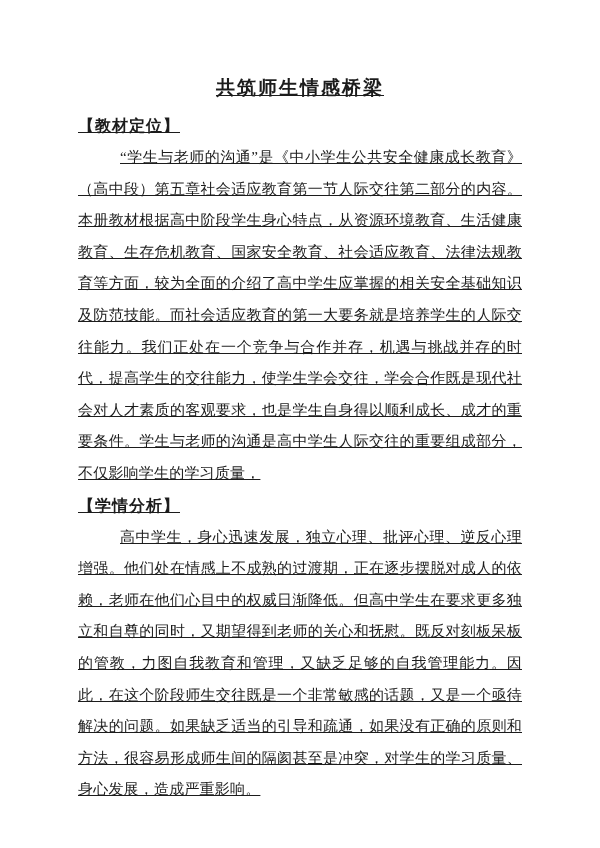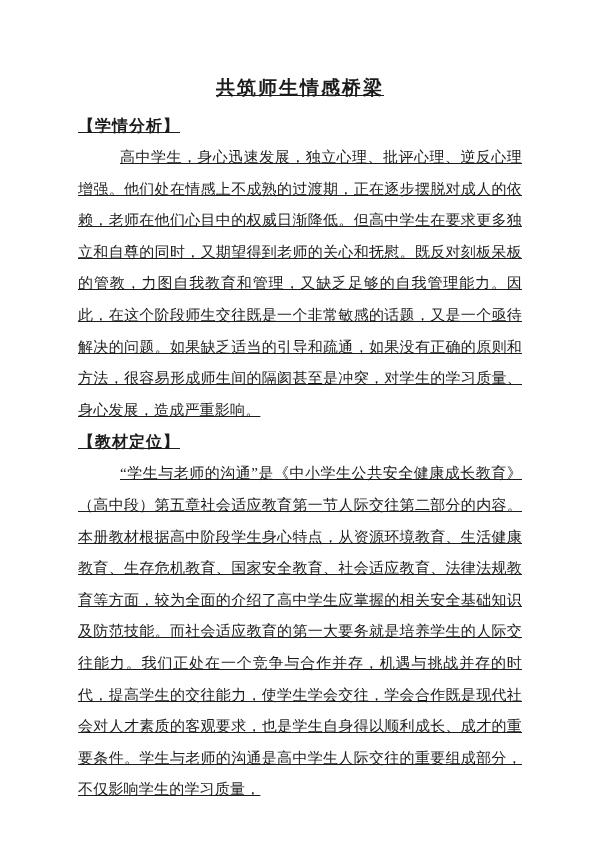--- a/index.html
+++ b/index.html
@@ -49,23 +49,23 @@
 </style>
 </head>
 <body>
 
 <div class="page">
   <div class="content">
 
     <h1 class="doc-title">共筑师生情感桥梁</h1>
 
     <div>
-      <h2 class="section-header">【学情分析】</h2>
-      <p class="para">高中学生，身心迅速发展，独立心理、批评心理、逆反心理增强。他们处在情感上不成熟的过渡期，正在逐步摆脱对成人的依赖，老师在他们心目中的权威日渐降低。但高中学生在要求更多独立和自尊的同时，又期望得到老师的关心和抚慰。既反对刻板呆板的管教，力图自我教育和管理，又缺乏足够的自我管理能力。因此，在这个阶段师生交往既是一个非常敏感的话题，又是一个亟待解决的问题。如果缺乏适当的引导和疏通，如果没有正确的原则和方法，很容易形成师生间的隔阂甚至是冲突，对学生的学习质量、身心发展，造成严重影响。</p>
+      <h2 class="section-header">【教材定位】</h2>
+      <p class="para">“学生与老师的沟通”是《中小学生公共安全健康成长教育》（高中段）第五章社会适应教育第一节人际交往第二部分的内容。本册教材根据高中阶段学生身心特点，从资源环境教育、生活健康教育、生存危机教育、国家安全教育、社会适应教育、法律法规教育等方面，较为全面的介绍了高中学生应掌握的相关安全基础知识及防范技能。而社会适应教育的第一大要务就是培养学生的人际交往能力。我们正处在一个竞争与合作并存，机遇与挑战并存的时代，提高学生的交往能力，使学生学会交往，学会合作既是现代社会对人才素质的客观要求，也是学生自身得以顺利成长、成才的重要条件。学生与老师的沟通是高中学生人际交往的重要组成部分，不仅影响学生的学习质量，</p>
     </div>
 
     <div>
-      <h2 class="section-header">【教材定位】</h2>
-      <p class="para">“学生与老师的沟通”是《中小学生公共安全健康成长教育》（高中段）第五章社会适应教育第一节人际交往第二部分的内容。本册教材根据高中阶段学生身心特点，从资源环境教育、生活健康教育、生存危机教育、国家安全教育、社会适应教育、法律法规教育等方面，较为全面的介绍了高中学生应掌握的相关安全基础知识及防范技能。而社会适应教育的第一大要务就是培养学生的人际交往能力。我们正处在一个竞争与合作并存，机遇与挑战并存的时代，提高学生的交往能力，使学生学会交往，学会合作既是现代社会对人才素质的客观要求，也是学生自身得以顺利成长、成才的重要条件。学生与老师的沟通是高中学生人际交往的重要组成部分，不仅影响学生的学习质量，</p>
+      <h2 class="section-header">【学情分析】</h2>
+      <p class="para">高中学生，身心迅速发展，独立心理、批评心理、逆反心理增强。他们处在情感上不成熟的过渡期，正在逐步摆脱对成人的依赖，老师在他们心目中的权威日渐降低。但高中学生在要求更多独立和自尊的同时，又期望得到老师的关心和抚慰。既反对刻板呆板的管教，力图自我教育和管理，又缺乏足够的自我管理能力。因此，在这个阶段师生交往既是一个非常敏感的话题，又是一个亟待解决的问题。如果缺乏适当的引导和疏通，如果没有正确的原则和方法，很容易形成师生间的隔阂甚至是冲突，对学生的学习质量、身心发展，造成严重影响。</p>
     </div>
 
   </div>
 </div>
 
 </body></html>

